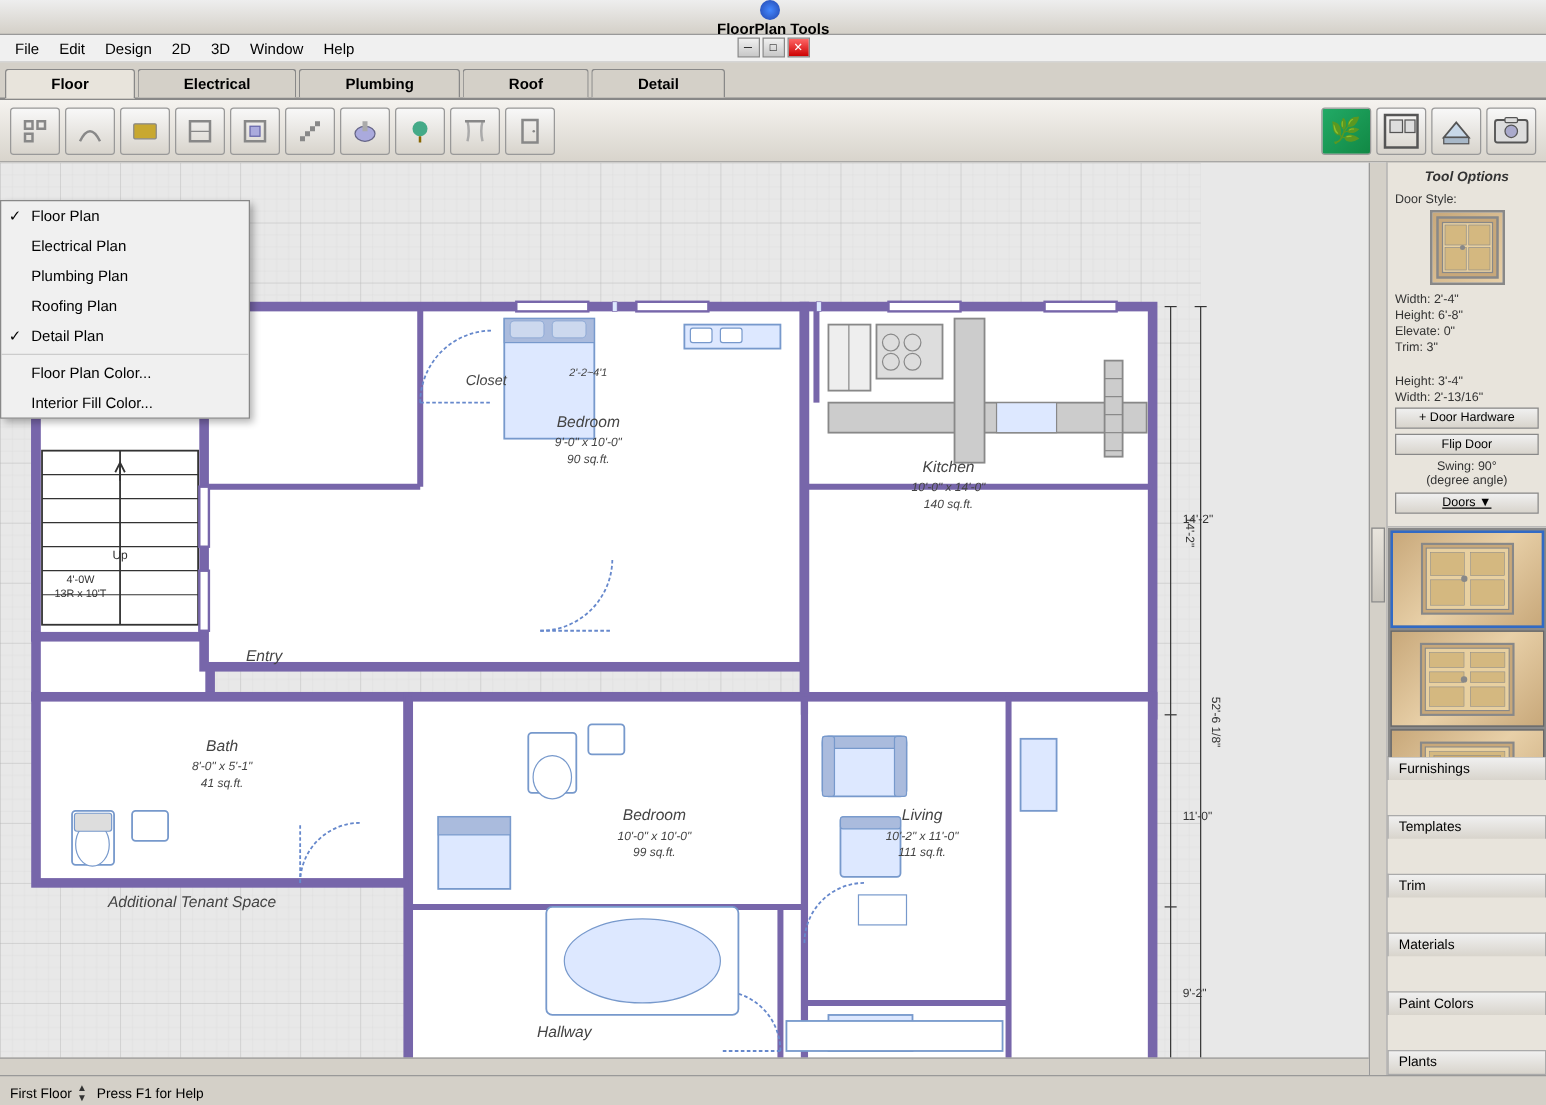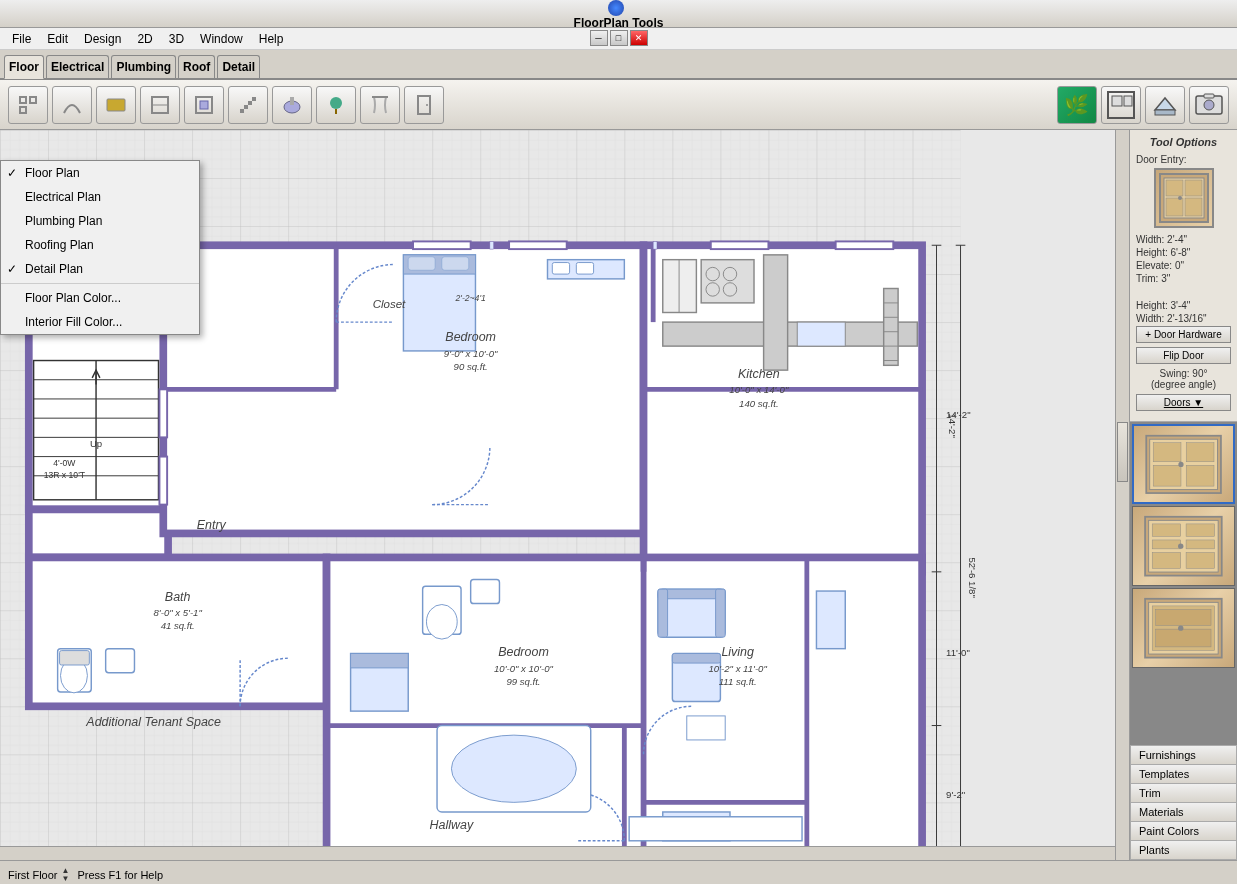--- a/index.html
+++ b/index.html
@@ -62,21 +62,21 @@
     
     .tab-bar {
       height: 30px;
       background: #d4d0c8;
       display: flex;
       align-items: flex-end;
       border-bottom: 2px solid #888;
       padding-left: 4px;
     }
     .tab {
-      padding: 4px 4px;
+      padding: 4px 36px;
       font-size: 12px;
       font-weight: bold;
       border: 1px solid #888;
       border-bottom: none;
       background: #d4d0c8;
       cursor: pointer;
       margin-right: 2px;
       border-radius: 3px 3px 0 0;
     }
     .tab.active {
@@ -114,21 +114,21 @@
     
     .canvas-area {
       flex: 1;
       background: #e8e8e8;
       position: relative;
       overflow: hidden;
     }
 
     
     .right-panel {
-      width: 108px;
+      width: 128px;
       background: #e8e4dc;
       border-left: 1px solid #999;
       display: flex;
       flex-direction: column;
     }
     .tool-options {
       padding: 6px;
       border-bottom: 1px solid #aaa;
     }
     .tool-options-title {
@@ -199,20 +199,21 @@
       color: #888;
       position: relative;
     }
     .door-image-item.selected { border: 2px solid #316ac5; }
     .door-image-item svg { width: 80%; height: 80%; }
 
     
     .bottom-categories {
       display: flex;
       flex-direction: column;
+      gap: 28px;
     }
     .category-item {
       background: linear-gradient(to bottom, #f0f0f0, #d8d4cc);
       border: 1px solid #aaa;
       padding: 3px 8px;
       font-size: 11px;
       cursor: pointer;
       border-bottom: none;
     }
     .category-item:last-child { border-bottom: 1px solid #aaa; }
@@ -661,21 +662,21 @@
 
     <div class="scrollbar-v">
       <div class="scrollbar-thumb"></div>
     </div>
     <div class="scrollbar-h"></div>
   </div>
 
   <div class="right-panel">
     <div class="tool-options">
       <div class="tool-options-title">Tool Options</div>
-      <div style="font-size:10px;color:#333;margin-bottom:3px;">Door Entry:</div>
+      <div style="font-size:10px;color:#333;margin-bottom:3px;">Door Style:</div>
       <div class="door-preview">
         <svg width="52" height="52" viewBox="0 0 52 52">
           <rect x="2" y="2" width="48" height="48" fill="#c8a87a" stroke="#888" stroke-width="2"></rect>
           <rect x="6" y="6" width="40" height="40" fill="#e8d0a0" stroke="#888" stroke-width="1"></rect>
 
           <rect x="8" y="8" width="17" height="16" fill="#d4b880" stroke="#888" stroke-width="0.5"></rect>
           <rect x="27" y="8" width="17" height="16" fill="#d4b880" stroke="#888" stroke-width="0.5"></rect>
           <rect x="8" y="26" width="17" height="18" fill="#d4b880" stroke="#888" stroke-width="0.5"></rect>
           <rect x="27" y="26" width="17" height="18" fill="#d4b880" stroke="#888" stroke-width="0.5"></rect>
           <circle cx="22" cy="26" r="2" fill="#888"></circle>

